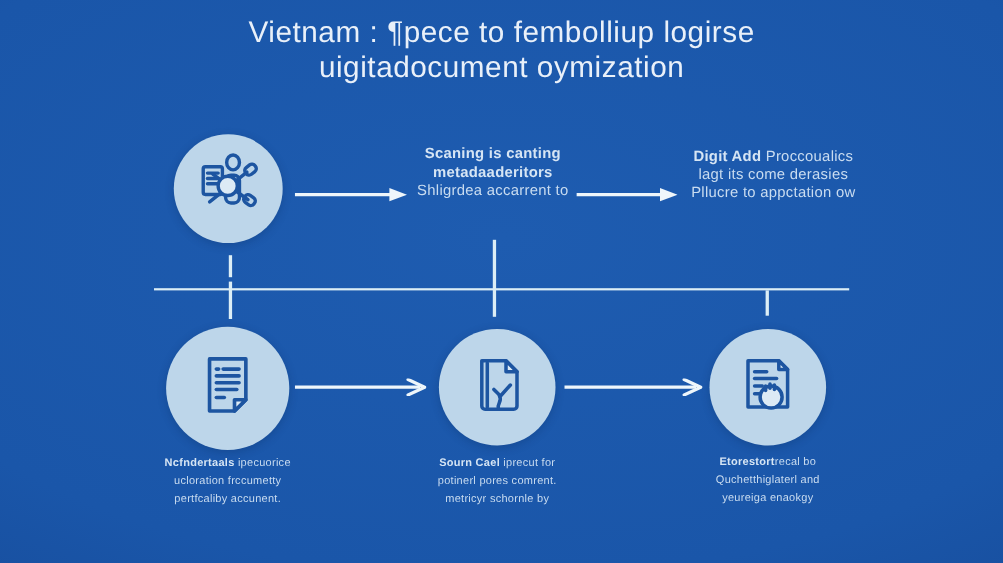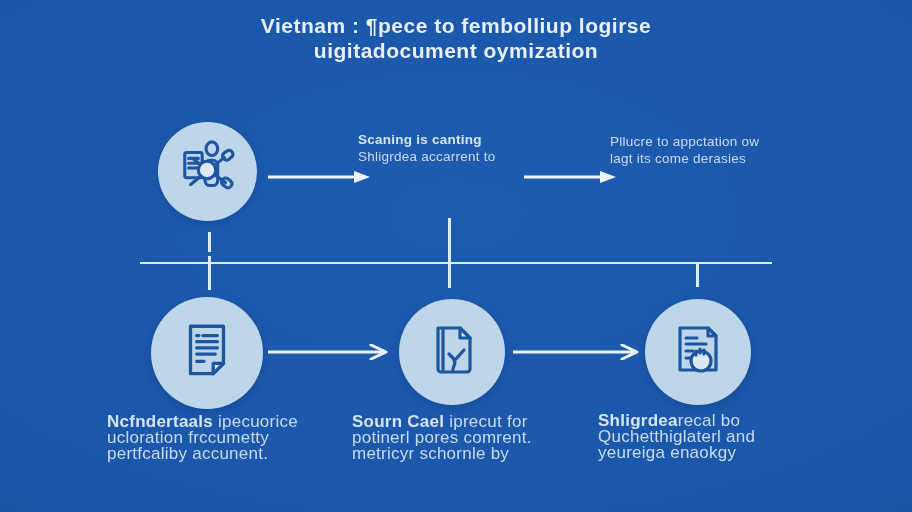--- a/index.html
+++ b/index.html
@@ -3,42 +3,42 @@
 <meta charset="utf-8">
 <style>
   html,body{margin:0;padding:0;background:#0e2f63;}
   .stage{
     position:relative;width:912px;height:512px;overflow:hidden;
     font-family:"Liberation Sans","DejaVu Sans",sans-serif;
     background:radial-gradient(ellipse 120% 110% at 50% 42%, #1e5cb0 0%, #1a56a9 55%, #123f88 115%);
   }
   .title{
     position:absolute;left:0;right:0;top:13px;text-align:center;
-    color:#e9f0f9;font-weight:700;font-size:21px;line-height:1.2;letter-spacing:.5px;
+    color:#e9f0f9;font-weight:400;font-size:27px;line-height:1.2;letter-spacing:.5px;
   }
   .circle{
     position:absolute;border-radius:50%;background:#bdd6ea;
     display:flex;align-items:center;justify-content:center;
     box-shadow:0 2px 8px rgba(8,35,80,.25);
   }
   .circle svg{stroke:#1d55a1;fill:none;stroke-width:3.2;stroke-linecap:round;stroke-linejoin:round;}
   .c1{left:158px;top:122px;width:99px;height:99px;}
   .c4{left:151px;top:297px;width:112px;height:112px;}
   .c5{left:399px;top:299px;width:106px;height:106px;}
   .c6{left:645px;top:299px;width:106px;height:106px;}
   .tb{
-    position:absolute;color:#c9dcf0;
+    position:absolute;text-align:center;color:#c9dcf0;
     font-size:13.5px;line-height:16.5px;letter-spacing:.25px;
   }
   .tb1{left:358px;top:132px;width:180px;}
   .tb2{left:610px;top:134px;width:186px;}
   .tb .bold{font-weight:700;color:#d6e5f4;}
   .cap{
-    position:absolute;color:#c9dcf0;
-    font-size:17px;line-height:16px;letter-spacing:.25px;
+    position:absolute;text-align:center;color:#c9dcf0;
+    font-size:10px;line-height:16px;letter-spacing:.25px;
   }
   .cap1{left:107px;top:414px;width:200px;}
   .cap2{left:352px;top:414px;width:200px;}
   .cap3{left:598px;top:413px;width:200px;}
   .cap b{font-weight:700;color:#d6e5f4;}
   .ln{position:absolute;background:#dceef6;}
   .hline{left:140px;top:262px;width:632px;height:2px;}
   .vdash{left:208px;top:232px;width:3px;height:20px;}
   .vt1{left:208px;top:256px;width:3px;height:34px;}
   .vt2{left:448px;top:218px;width:3px;height:70px;}
@@ -82,33 +82,35 @@
 
   <div class="arrow" style="left:268px;top:170px;">
     <svg width="102" height="14" viewBox="0 0 102 14">
       <line x1="0" y1="7" x2="88" y2="7" stroke="#eef6fb" stroke-width="3"></line>
       <polygon points="86,1 102,7 86,13" fill="#eef6fb"></polygon>
     </svg>
   </div>
 
   <div class="tb tb1">
     <div class="bold">Scaning is canting</div>
+    <div class="bold">metadaaderitors</div>
     <div>Shligrdea accarrent to</div>
   </div>
 
   <div class="arrow" style="left:524px;top:170px;">
     <svg width="92" height="14" viewBox="0 0 92 14">
       <line x1="0" y1="7" x2="78" y2="7" stroke="#eef6fb" stroke-width="3"></line>
       <polygon points="76,1 92,7 76,13" fill="#eef6fb"></polygon>
     </svg>
   </div>
 
   <div class="tb tb2">
+    <div><b class="bold">Digit Add</b><span> Proccoualics</span></div>
+    <div>lagt its come derasies</div>
     <div>Pllucre to appctation ow</div>
-    <div>lagt its come derasies</div>
   </div>
 
   <div class="circle c4">
     <span>
       <svg width="66" height="66" viewBox="0 0 64 64">
         <path d="M16 8 h32 v36 l-10 10 h-22 z"></path>
         <path d="M48 44 l-10 10 v-10 z" fill="#dceaf5"></path>
         <line x1="22" y1="17" x2="24" y2="17"></line>
         <line x1="28" y1="17" x2="42" y2="17"></line>
         <line x1="22" y1="23" x2="42" y2="23"></line>
@@ -168,18 +170,18 @@
     <div>pertfcaliby accunent.</div>
   </div>
 
   <div class="cap cap2">
     <div><b>Sourn Cael</b><span> iprecut for</span></div>
     <div>potinerl pores comrent.</div>
     <div>metricyr schornle by</div>
   </div>
 
   <div class="cap cap3">
-    <div><b>Shligrdea</b><span>recal bo</span></div>
+    <div><b>Etorestort</b><span>recal bo</span></div>
     <div>Quchetthiglaterl and</div>
     <div>yeureiga enaokgy</div>
   </div>
 
 </div>
 
 </body></html>

